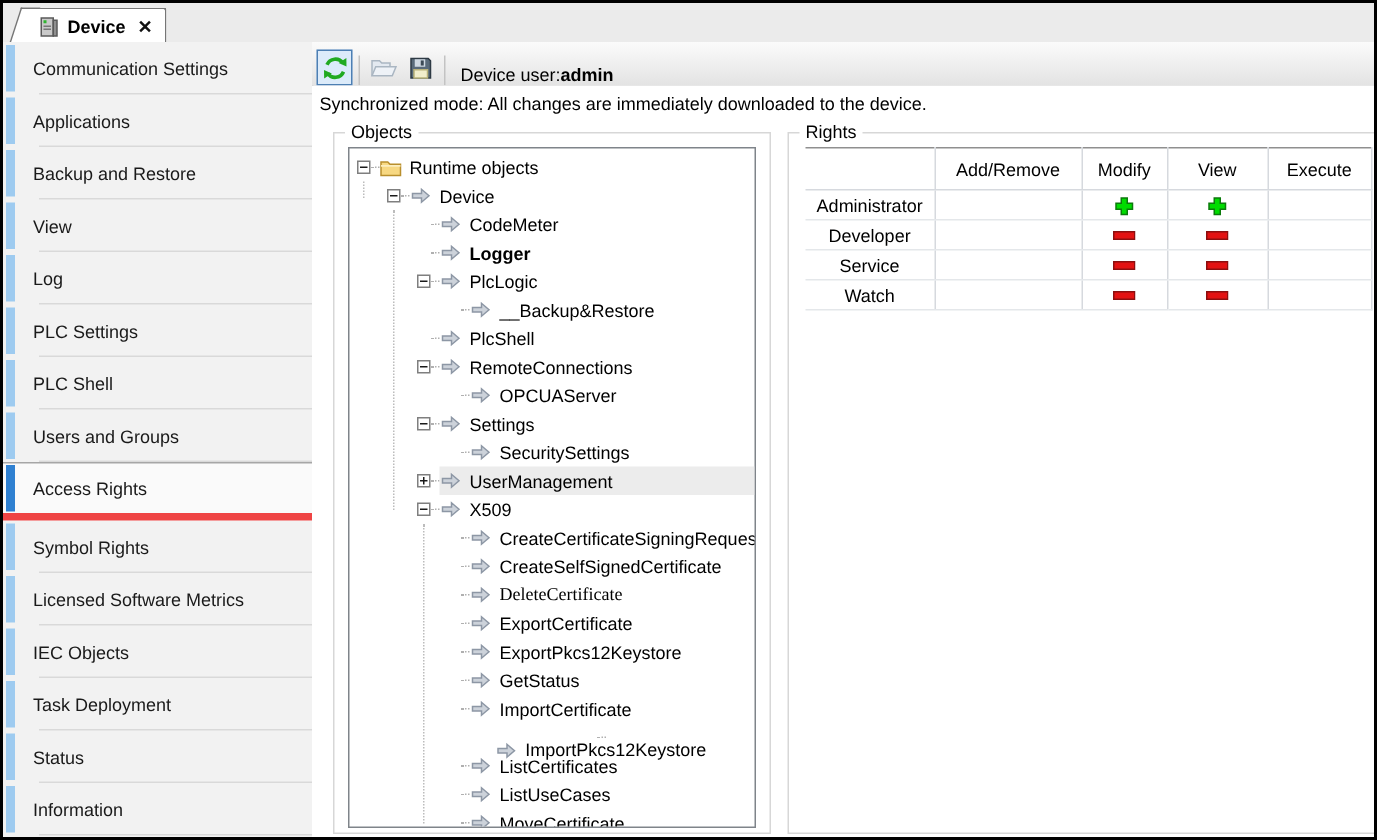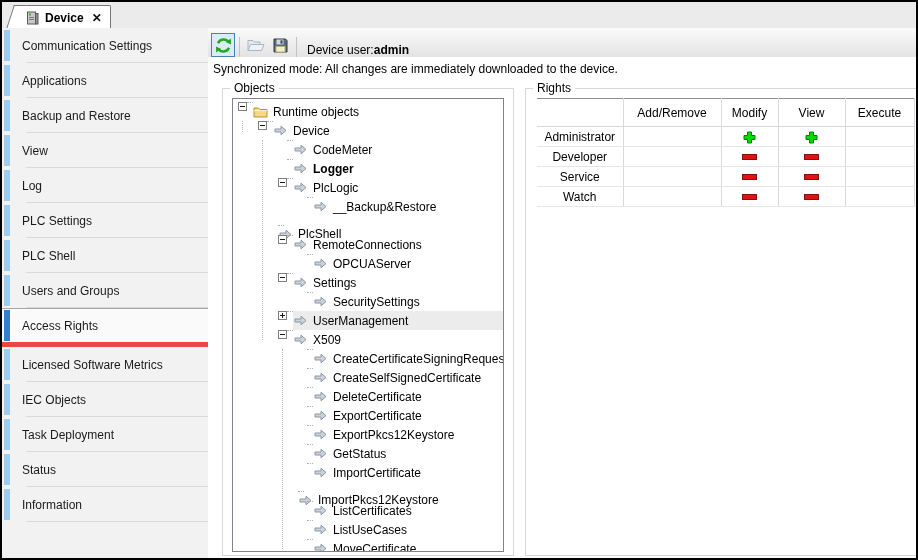--- a/index.html
+++ b/index.html
@@ -41,21 +41,21 @@
     display:flex;align-items:center;padding-left:5px;}
   
   .content{position:absolute;left:206px;right:0;top:78px;bottom:0;background:#fff;}
   .groupbox{position:absolute;border:1px solid #d7d7d7;}
   .groupbox .glabel{position:absolute;top:-8px;left:7px;background:#fff;padding:0 4px;}
   .gb-objects{left:14px;top:8px;width:290px;bottom:2px;}
   .gb-rights{left:317px;top:8px;right:-6px;bottom:2px;}
   
   .treepanel{position:absolute;left:9px;top:9px;width:272px;bottom:3px;border:1px solid #7f848a;
     background:#fff;overflow:hidden;padding-top:3px;box-sizing:border-box;}
-  .tree-row{height:19px;display:flex;cursor:default;position:relative;}
+  .tree-row{height:19px;display:flex;align-items:center;cursor:default;position:relative;}
   .slot{width:9px;height:9px;flex:none;}
   .expander{width:9px;height:9px;flex:none;border:1px solid #7f7f7f;background:#fff;position:relative;box-sizing:border-box;cursor:pointer;}
   .expander::before{content:'';position:absolute;left:1px;right:1px;top:3px;height:1px;background:#1a1a1a;}
   .expander.plus::after{content:'';position:absolute;top:1px;bottom:1px;left:3px;width:1px;background:#1a1a1a;}
   .connector{width:6px;height:1px;border-top:1px dotted #b0b0b0;flex:none;}
   .row-main{display:flex;align-items:center;flex:1;height:100%;min-width:0;}
   .tree-row.sel .row-main{background:#ececec;}
   .tree-icon{width:15px;flex:none;margin-right:5px;display:flex;align-items:center;justify-content:center;}
   .tree-label{white-space:nowrap;}
   .guide{position:absolute;width:1px;border-left:1px dotted #bcbcbc;}
@@ -122,20 +122,24 @@
       <span class="accent"></span>
       <span class="slabel">PLC Shell</span>
     </div>
     <div class="side-item">
       <span class="accent"></span>
       <span class="slabel">Users and Groups</span>
     </div>
     <div class="side-item selected">
       <span class="accent"></span>
       <span class="slabel">Access Rights</span>
+    </div>
+    <div class="side-item">
+      <span class="accent"></span>
+      <span class="slabel">Symbol Rights</span>
     </div>
     <div class="side-item">
       <span class="accent"></span>
       <span class="slabel">Licensed Software Metrics</span>
     </div>
     <div class="side-item">
       <span class="accent"></span>
       <span class="slabel">IEC Objects</span>
     </div>
     <div class="side-item">
@@ -261,21 +265,21 @@
           <span class="connector"></span>
           <span class="row-main">
             <span class="tree-icon">
               <svg width="13" height="11" viewBox="0 0 13 11">
                 <path d="M1 4 H7 V1.2 L12 5.5 L7 9.8 V7 H1 Z" fill="#ccd2da" stroke="#8d97a5"></path>
               </svg>
             </span>
             <span class="tree-label">__Backup&amp;Restore</span>
           </span>
         </div>
-        <div class="tree-row" style="padding-left: 45px; flex-direction: column;">
+        <div class="tree-row" style="padding-left: 45px;">
           <span class="slot"></span>
           <span class="connector"></span>
           <span class="row-main">
             <span class="tree-icon">
               <svg width="13" height="11" viewBox="0 0 13 11">
                 <path d="M1 4 H7 V1.2 L12 5.5 L7 9.8 V7 H1 Z" fill="#ccd2da" stroke="#8d97a5"></path>
               </svg>
             </span>
             <span class="tree-label">PlcShell</span>
           </span>
@@ -369,21 +373,21 @@
           <span class="connector"></span>
           <span class="row-main">
             <span class="tree-icon">
               <svg width="13" height="11" viewBox="0 0 13 11">
                 <path d="M1 4 H7 V1.2 L12 5.5 L7 9.8 V7 H1 Z" fill="#ccd2da" stroke="#8d97a5"></path>
               </svg>
             </span>
             <span class="tree-label">CreateSelfSignedCertificate</span>
           </span>
         </div>
-        <div class="tree-row" style="padding-left: 65px;">
+        <div class="tree-row" style="padding-left: 65px; font-family: Liberation Serif, serif;">
           <span class="slot"></span>
           <span class="connector"></span>
           <span class="row-main">
             <span class="tree-icon">
               <svg width="13" height="11" viewBox="0 0 13 11">
                 <path d="M1 4 H7 V1.2 L12 5.5 L7 9.8 V7 H1 Z" fill="#ccd2da" stroke="#8d97a5"></path>
               </svg>
             </span>
             <span class="tree-label">DeleteCertificate</span>
           </span>

